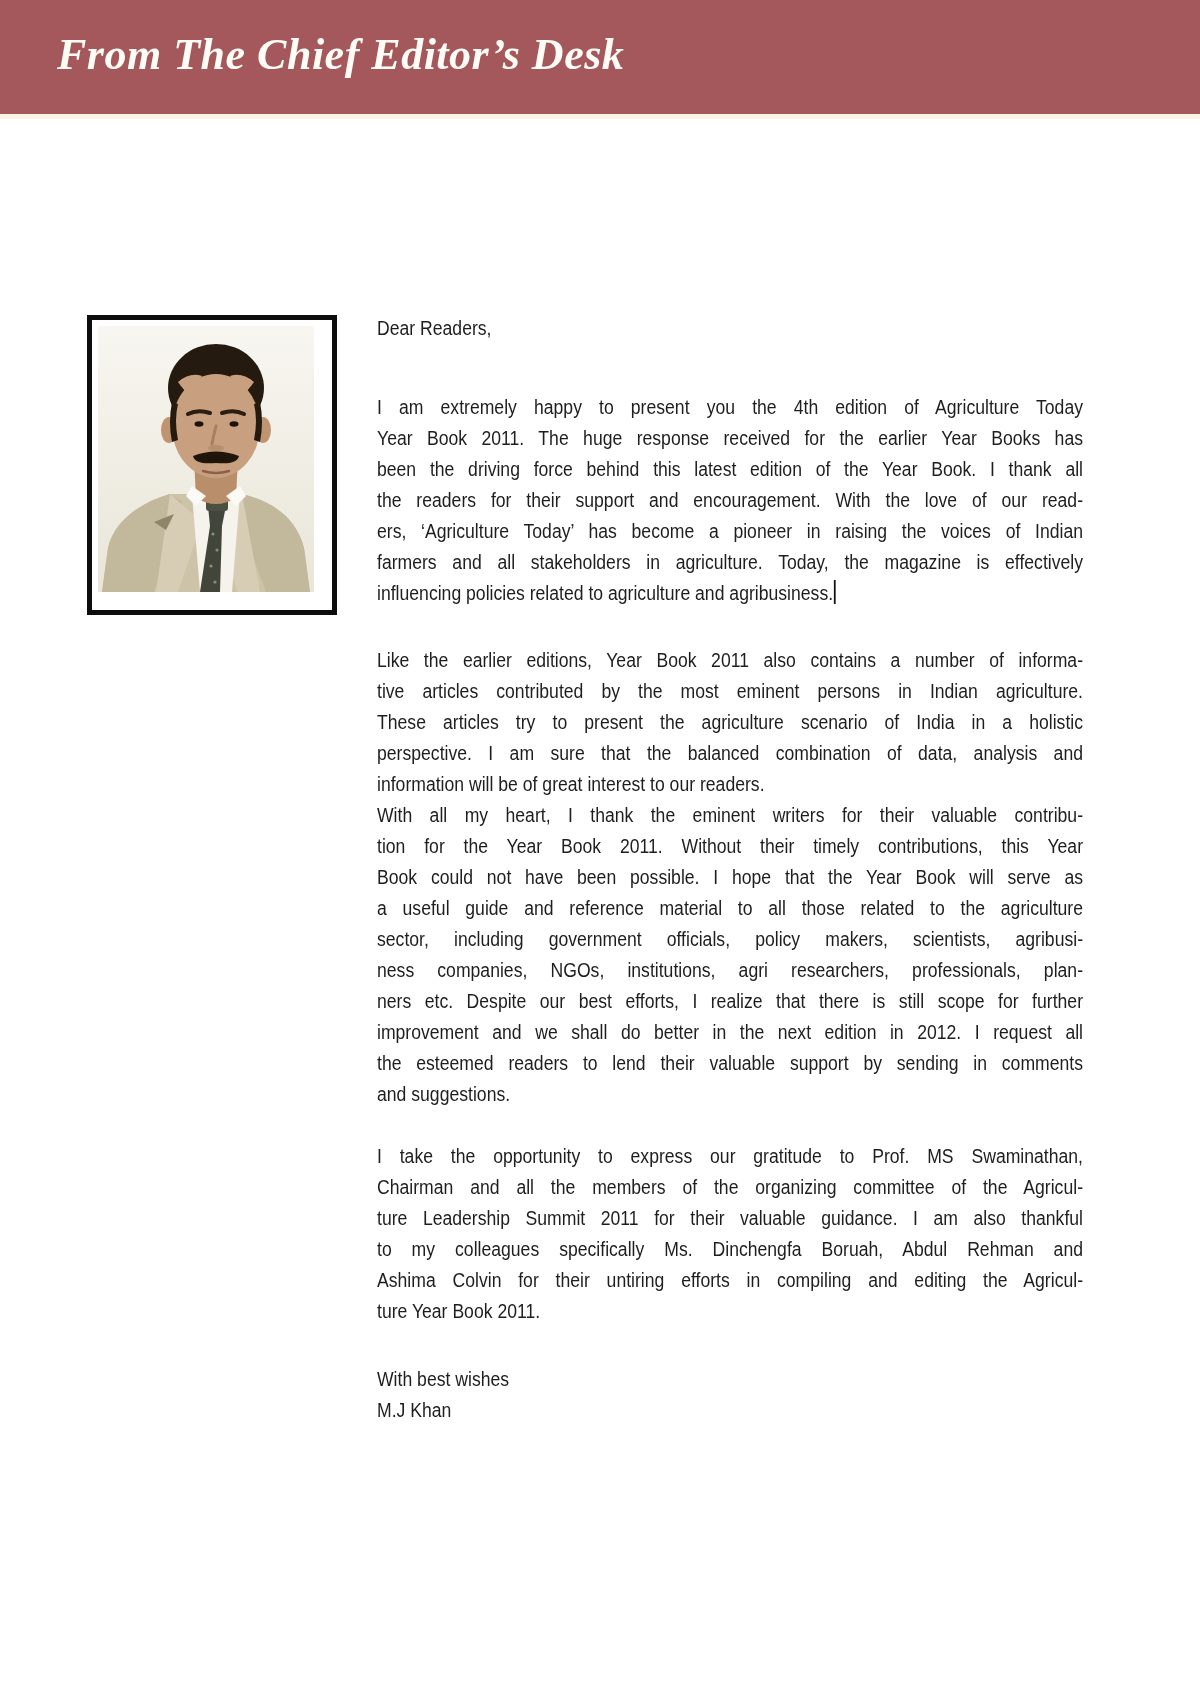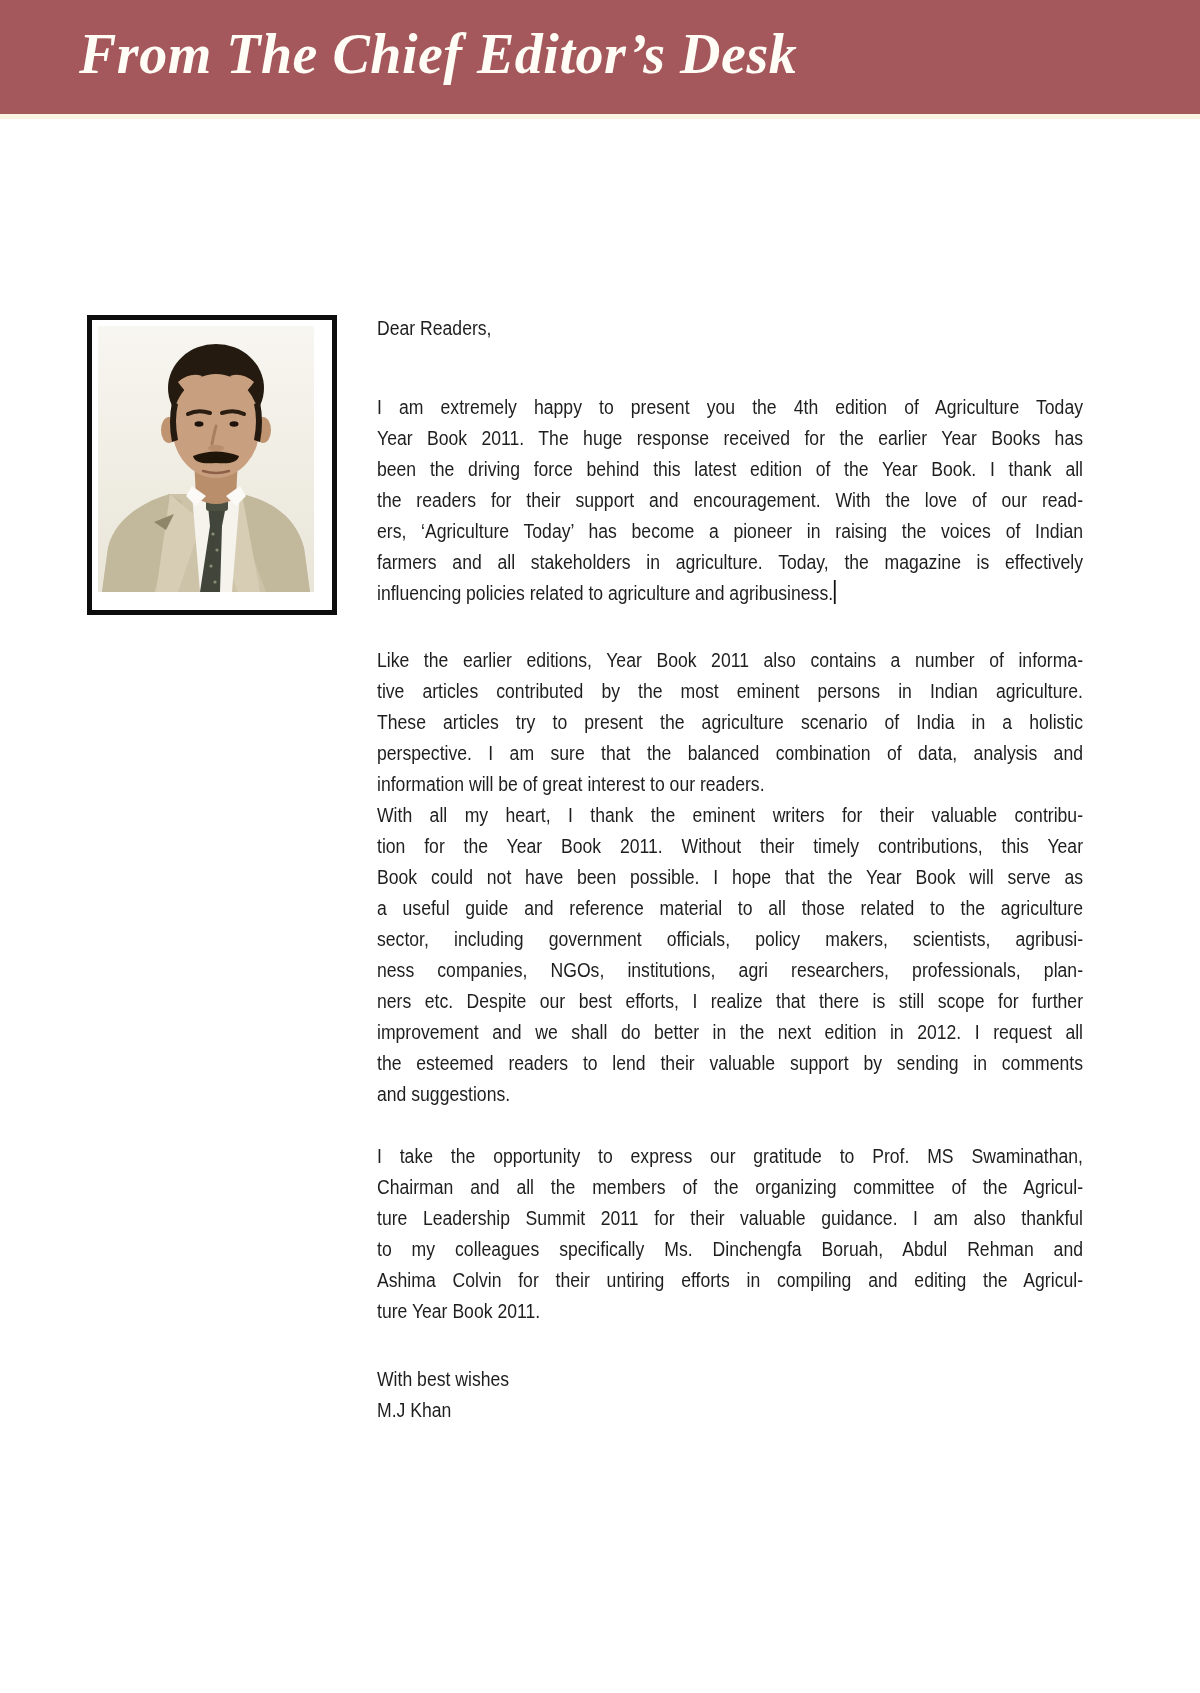--- a/index.html
+++ b/index.html
@@ -23,24 +23,24 @@
     width: 1200px;
     height: 114px;
     background: #a5585c;
     display: flex;
     align-items: center;
   }
   .banner-title {
     font-family: "Liberation Serif", serif;
     font-style: italic;
     font-weight: bold;
-    font-size: 56px;
+    font-size: 44px;
     letter-spacing: 0.5px;
     color: #fffdf6;
-    padding-left: 79px;
+    padding-left: 57px;
     padding-bottom: 6px;
     white-space: nowrap;
   }
   .banner-strip {
     position: absolute;
     left: 0; top: 114px;
     width: 1200px;
     height: 5px;
     background: #faf5e3;
   }

